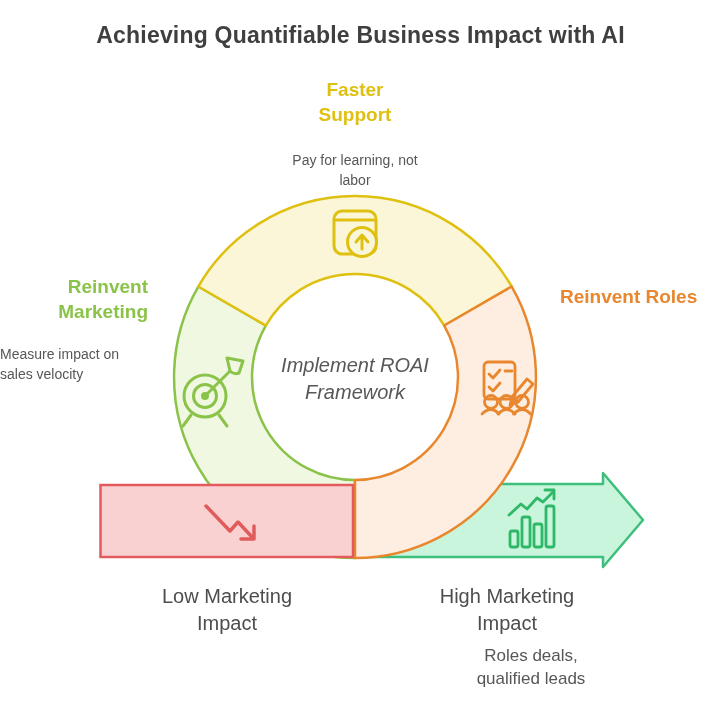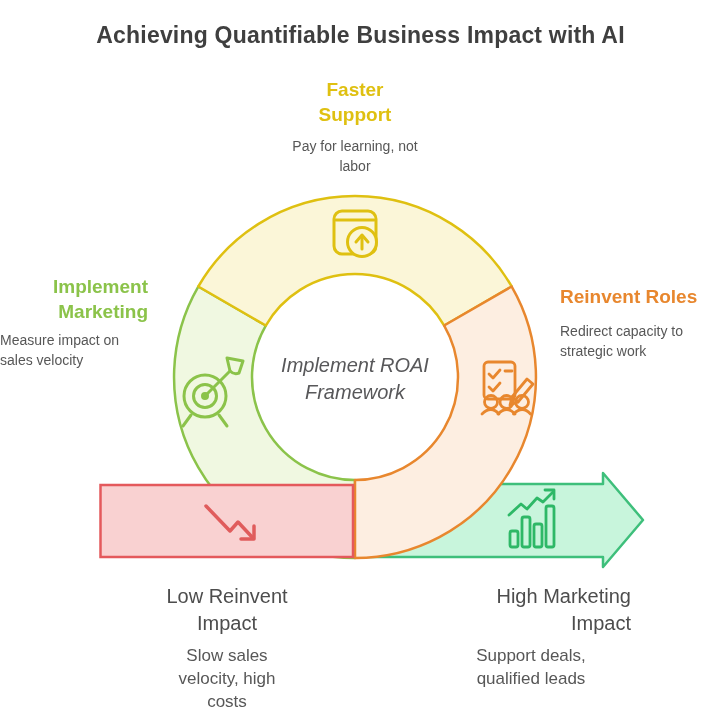--- a/index.html
+++ b/index.html
@@ -2,33 +2,33 @@
 <html><head>
 <meta charset="utf-8">
 <style>
   html,body{margin:0;padding:0;background:#fff;}
   #canvas{position:relative;width:721px;height:723px;background:#ffffff;overflow:hidden;
           font-family:"Liberation Sans", sans-serif;}
   #diagram-svg{position:absolute;left:0;top:0;}
   .txt{position:absolute;white-space:pre-line;}
   .title{top:22px;left:0;width:721px;text-align:center;font-size:23px;font-weight:bold;color:#3f3f3f;letter-spacing:.2px;}
   .seg-heading{font-size:19px;font-weight:bold;line-height:25px;}
-  .seg-desc{font-size:14px;line-height:20px;color:#575757;}
+  .seg-desc{font-size:14px;line-height:20px;color:#575757;margin-top:14px;}
   .support-heading{left:255px;top:77px;width:200px;text-align:center;}
   .support-desc{left:265px;top:136px;width:180px;text-align:center;}
   .marketing-heading{left:0;top:274px;width:148px;text-align:right;}
   .marketing-desc{left:0;top:330px;width:150px;text-align:left;}
   .roles-heading{left:560px;top:284px;width:170px;text-align:left;}
   .roles-desc{left:560px;top:321px;width:160px;text-align:left;}
   .center-label{left:255px;top:352px;width:200px;text-align:center;font-size:20px;line-height:27px;font-weight:500;color:#58585a;font-style:italic;}
   .band-heading{font-size:20px;line-height:27px;font-weight:500;color:#4d4d4d;text-align:center;}
   .band-desc{font-size:17px;line-height:23px;color:#575757;text-align:center;}
   .low-heading{left:127px;top:583px;width:200px;}
   .low-desc{left:137px;top:644px;width:180px;}
-  .high-heading{left:431px;top:583px;width:200px;text-align:right;}
+  .high-heading{left:407px;top:583px;width:200px;}
   .high-desc{left:441px;top:644px;width:180px;}
 </style>
 </head>
 <body>
 
 <div id="canvas">
 
   <svg id="diagram-svg" width="721" height="723" viewBox="0 0 721 723">
 
     <polygon points="360,484 603,484 603,473 643,520 603,567 603,557 360,557" stroke-width="2.5" stroke-linejoin="round" fill="#c8f5dc" stroke="#3ebf7b"></polygon>
@@ -85,36 +85,31 @@
     </g>
   </svg>
 
   <div class="txt title">Achieving Quantifiable Business Impact with AI</div>
 
   <div class="txt seg-heading support-heading" style="color: rgb(223, 192, 17);">Faster
 Support</div>
   <div class="txt seg-desc support-desc">Pay for learning, not
 labor</div>
 
-  <div class="txt seg-heading marketing-heading" style="color: rgb(139, 195, 74);">Implement
+  <div class="txt seg-heading marketing-heading" style="color: rgb(139, 195, 74);">Reinvent
 Marketing</div>
   <div class="txt seg-desc marketing-desc">Measure impact on
 sales velocity</div>
 
   <div class="txt seg-heading roles-heading" style="color: rgb(232, 135, 46);">Reinvent Roles</div>
-  <div class="txt seg-desc roles-desc">Redirect capacity to
-strategic work</div>
 
   <div class="txt center-label">Implement ROAI
 Framework</div>
 
-  <div class="txt band-heading low-heading">Low Reinvent
+  <div class="txt band-heading low-heading">Low Marketing
 Impact</div>
-  <div class="txt band-desc low-desc">Slow sales
-velocity, high
-costs</div>
 
   <div class="txt band-heading high-heading">High Marketing
 Impact</div>
-  <div class="txt band-desc high-desc">Support deals,
+  <div class="txt band-desc high-desc">Roles deals,
 qualified leads</div>
 
 </div>
 
 </body></html>

